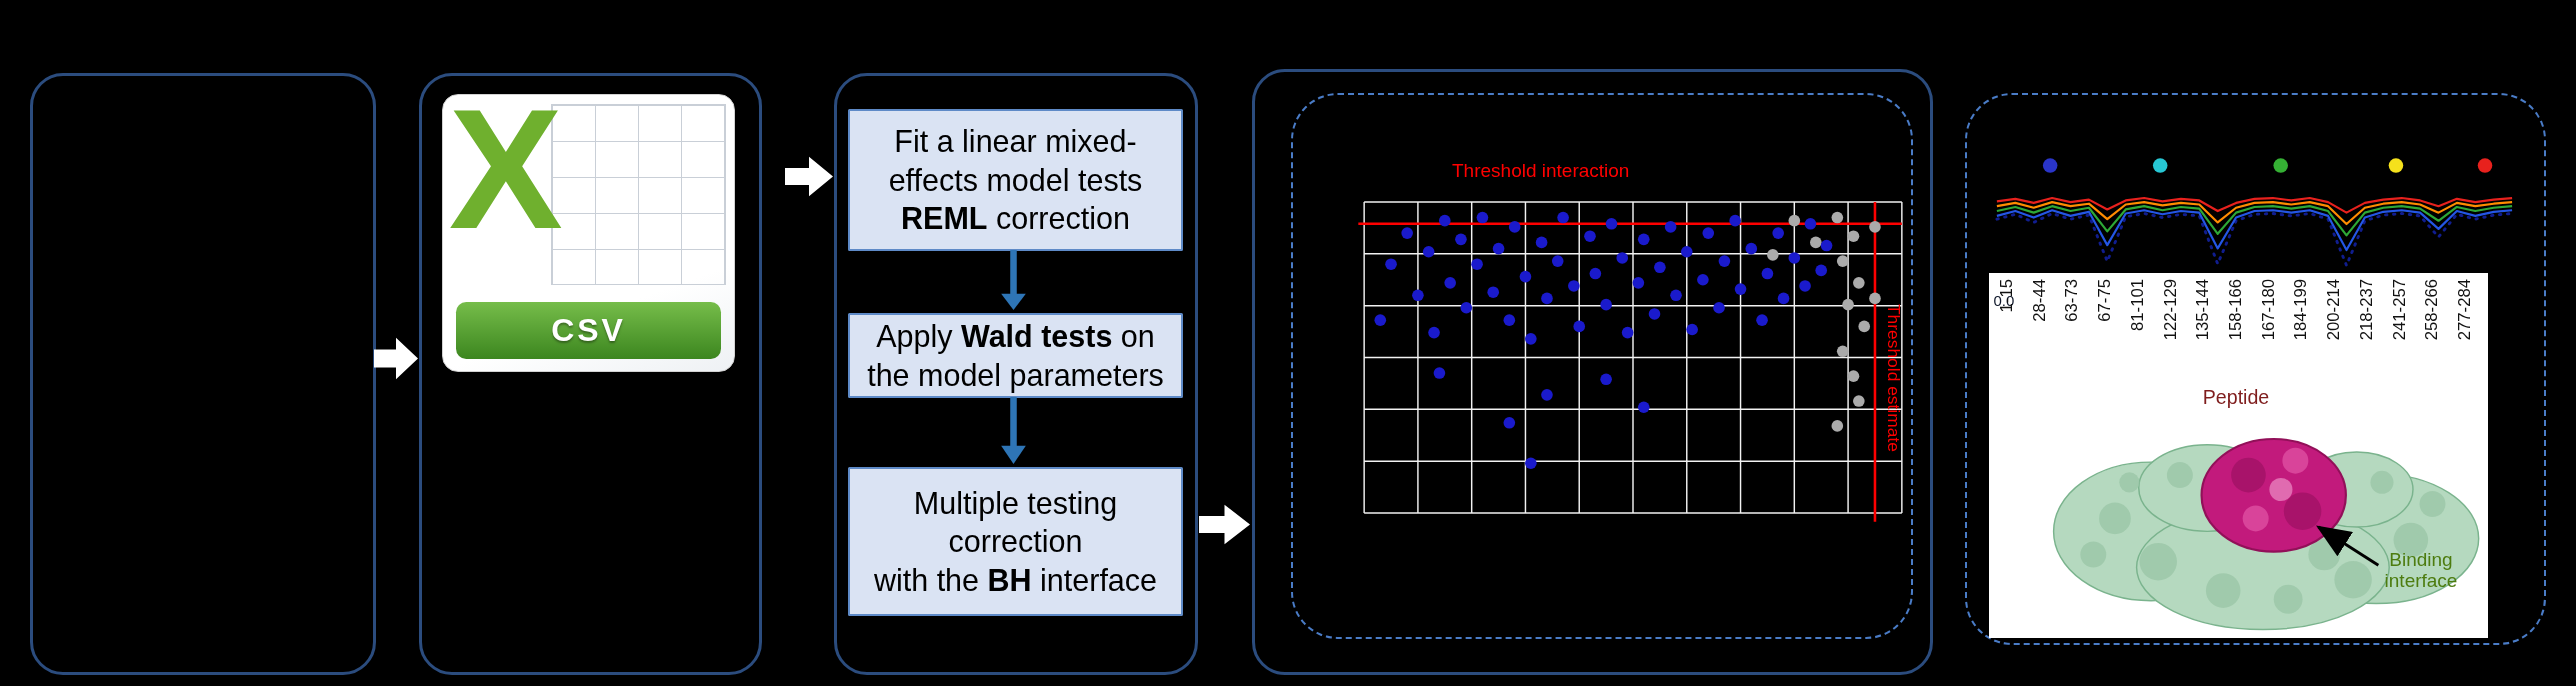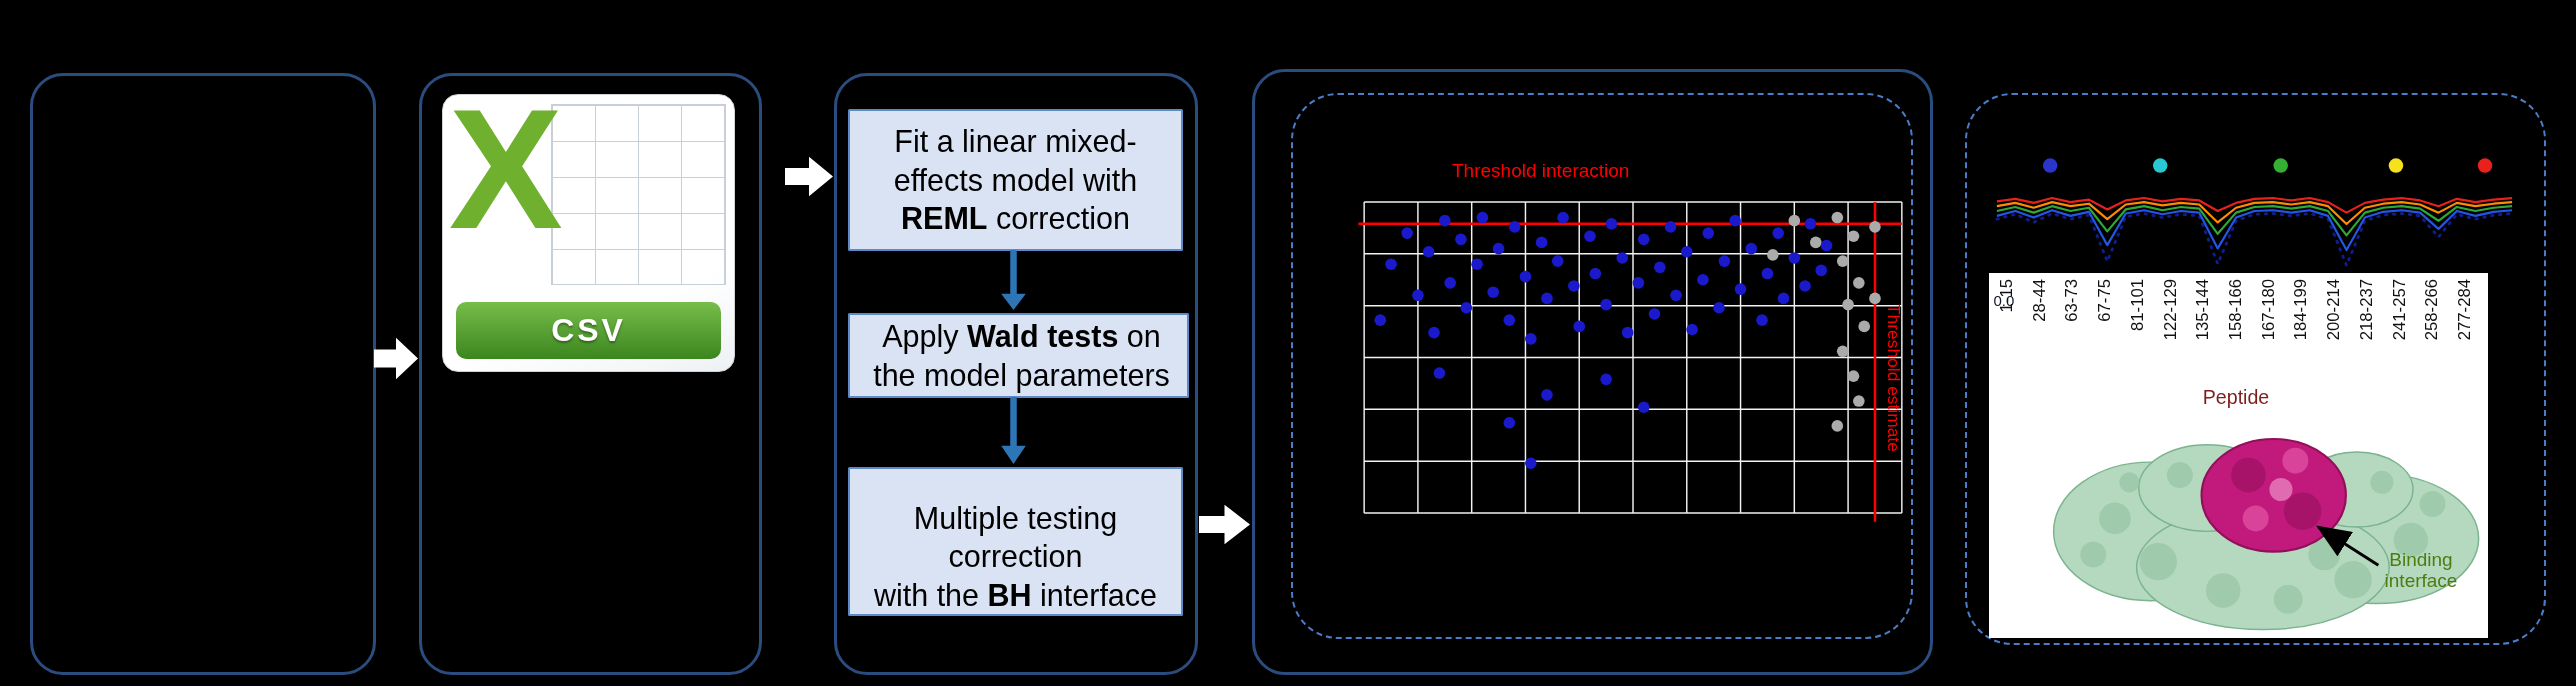--- a/index.html
+++ b/index.html
@@ -69,40 +69,40 @@
   </div>
 
   <svg class="block-arrow" style="left:785px;top:154px;width:48px;height:45px;" viewBox="0 0 100 100" preserveAspectRatio="none">
     <polygon points="0,31 50,31 50,6 100,50 50,94 50,69 0,69" fill="#ffffff"></polygon>
   </svg>
 
   <div class="panel solid" style="left:834px;top:73px;width:358px;height:596px;"></div>
 
   <div class="step" style="left:848px;top:109px;width:331px;height:138px;">
     <div class="step-text"><span>Fit a linear mixed-
-effects model with
+effects model tests
 </span><b>REML</b><span> correction</span></div>
   </div>
 
   <svg class="down-arrow" style="left:999px;top:250px;width:29px;height:60px;" viewBox="0 0 40 96" preserveAspectRatio="none">
     <line x1="20" y1="0" x2="20" y2="72" stroke="#2e75b6" stroke-width="9"></line>
     <polygon points="3,70 37,70 20,96" fill="#2e75b6"></polygon>
   </svg>
 
-  <div class="step" style="left:848px;top:313px;width:331px;height:81px;padding-left:6px;">
+  <div class="step" style="left:848px;top:313px;width:331px;height:81px;">
     <div class="step-text"><span>Apply </span><b>Wald tests</b><span> on
 the model parameters</span></div>
   </div>
 
   <svg class="down-arrow" style="left:999px;top:397px;width:29px;height:67px;" viewBox="0 0 40 96" preserveAspectRatio="none">
     <line x1="20" y1="0" x2="20" y2="72" stroke="#2e75b6" stroke-width="9"></line>
     <polygon points="3,70 37,70 20,96" fill="#2e75b6"></polygon>
   </svg>
 
-  <div class="step" style="left:848px;top:467px;width:331px;height:145px;align-items:flex-end;">
+  <div class="step" style="left:848px;top:467px;width:331px;height:145px;">
     <div class="step-text"><span>Multiple testing
 correction
 with the </span><b>BH</b><span> interface</span></div>
   </div>
 
   <svg class="block-arrow" style="left:1199px;top:502px;width:51px;height:45px;" viewBox="0 0 100 100" preserveAspectRatio="none">
     <polygon points="0,31 50,31 50,6 100,50 50,94 50,69 0,69" fill="#ffffff"></polygon>
   </svg>
 
   <div class="panel solid" style="left:1252px;top:69px;width:675px;height:600px;"></div>

